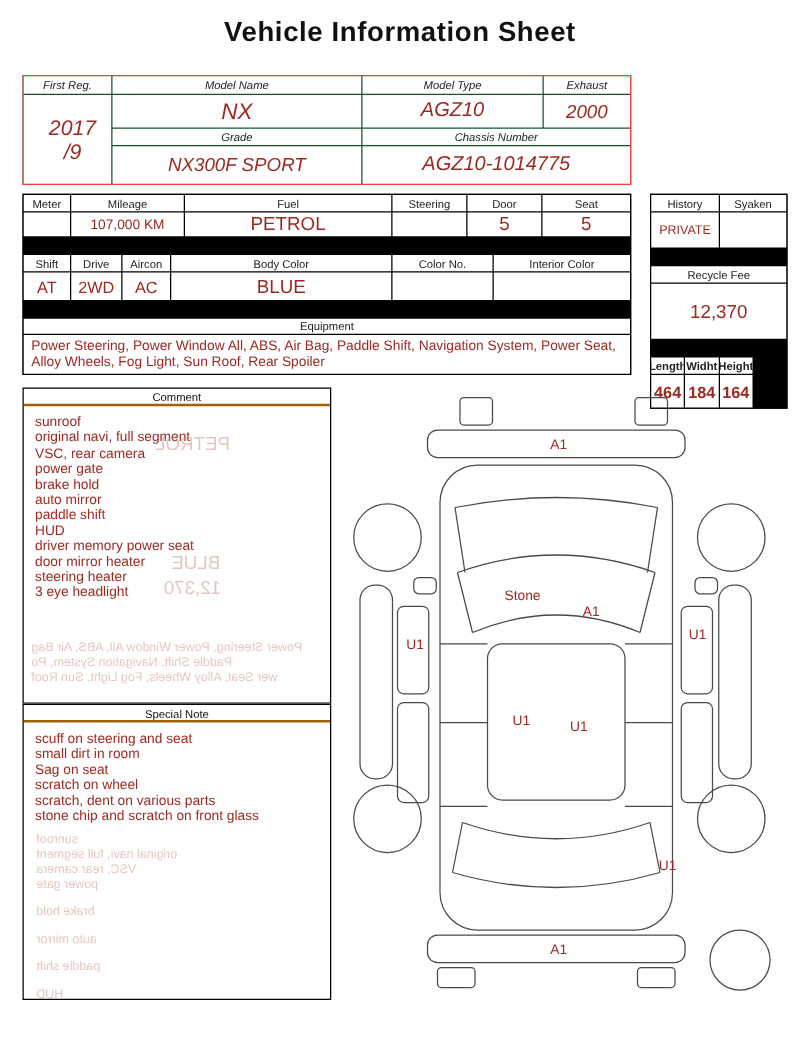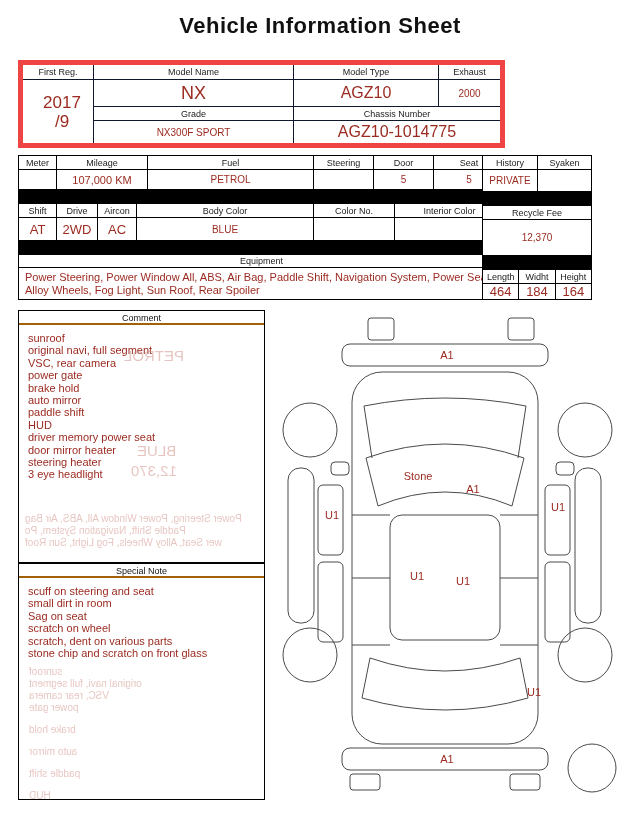--- a/index.html
+++ b/index.html
@@ -5,44 +5,44 @@
   * { margin:0; padding:0; box-sizing:border-box; }
   html,body { background:#e8e8e8; }
   .sheet {
     position:relative; width:640px; height:835px; background:#fff;
     font-family:"Liberation Sans", sans-serif; color:#111; overflow:hidden;
     margin:0 auto;
   }
   .title { text-align:center; font-size:22px; font-weight:bold; padding-top:13px; letter-spacing:.5px; }
 
   
-  .grid { position:absolute; display:grid; gap:1px; background:#0f172a; border:5px solid #ef4444; }
+  .grid { position:absolute; display:grid; gap:1px; background:#14532d; border:1px solid #ef4444;font-style:italic; }
   .grid > div { background:#fff; display:flex; align-items:center; justify-content:center; overflow:hidden; }
   .stack { position:absolute; display:flex; flex-direction:column; gap:15px; background:#000; border:1px solid #000; }
   .band { display:grid; gap:1px; background:#000; }
   .band > div { background:#fff; display:flex; align-items:center; justify-content:center; overflow:hidden; }
 
   .hdr { font-size:9px; color:#222; white-space:nowrap; }
   .val { color:#9b2a20; }
   .v24 { font-size:24px; } .v18 { font-size:18px; } .v17 { font-size:17px; }
-  .v16 { font-size:16px; } .v15 { font-size:10px; } .v14 { font-size:14px; }
+  .v16 { font-size:16px; } .v15 { font-size:15px; } .v14 { font-size:14px; }
   .v13 { font-size:13px; } .v11 { font-size:11px; } .v10 { font-size:10px; }
 
   #t1-left  { left:18px; top:60px; width:487px; height:88px;
               grid-template-columns:70px 199px 144px 1fr; grid-template-rows:14px 26px 13px 1fr; }
   #t1-right { left:512px; top:60px; width:110px; height:88px;
               grid-template-columns:53px 1fr; grid-template-rows:14px 26px 13px 1fr; }
   #t2-left  { left:18px; top:155px; width:487px; height:145px; }
-  #t2-right { left:482px; top:155px; width:110px; height:145px; }
+  #t2-right { left:520px; top:155px; width:110px; height:172px; }
   .bandA1 { height:42px; grid-template-columns:37px 90px 165px 59px 59px 1fr; grid-template-rows:13px 1fr; }
   .bandB1 { height:45px; grid-template-columns:37px 40px 38px 176px 80px 1fr; grid-template-rows:13px 1fr; }
   .bandC1 { flex:1; grid-template-columns:1fr; grid-template-rows:12px 1fr; }
   .bandA2 { height:42px; grid-template-columns:54px 1fr; grid-template-rows:13px 1fr; }
   .bandB2 { height:58px; grid-template-columns:1fr; grid-template-rows:13px 1fr; }
-  .bandC2 { flex:1; grid-template-columns:1fr 1fr 1fr; grid-template-rows:13px 1fr; }
+  .bandC2 { flex:1; grid-template-columns:1fr 1fr 1fr 1fr; grid-template-rows:13px 1fr;font-weight:bold; }
 
   .firstreg { flex-direction:column; align-items:flex-start; padding-left:8px; line-height:19px; }
   .equip { align-items:flex-start !important; justify-content:flex-start !important;
            text-align:left; padding:3px 6px; line-height:12.5px; }
 
   .box { position:absolute; border:1px solid #000; background:#fff; }
   #comment-box { left:18px; top:310px; width:247px; height:253px; }
   #note-box    { left:18px; top:563px; width:247px; height:237px; }
   .box-hdr { height:14px; border-bottom:2px solid #a16207; text-align:center; font-size:9px; padding-top:2px; }
   .box-body { position:relative; padding:7px 9px; font-size:11px; color:#9b2a20; line-height:12.4px; height:calc(100% - 14px); }

